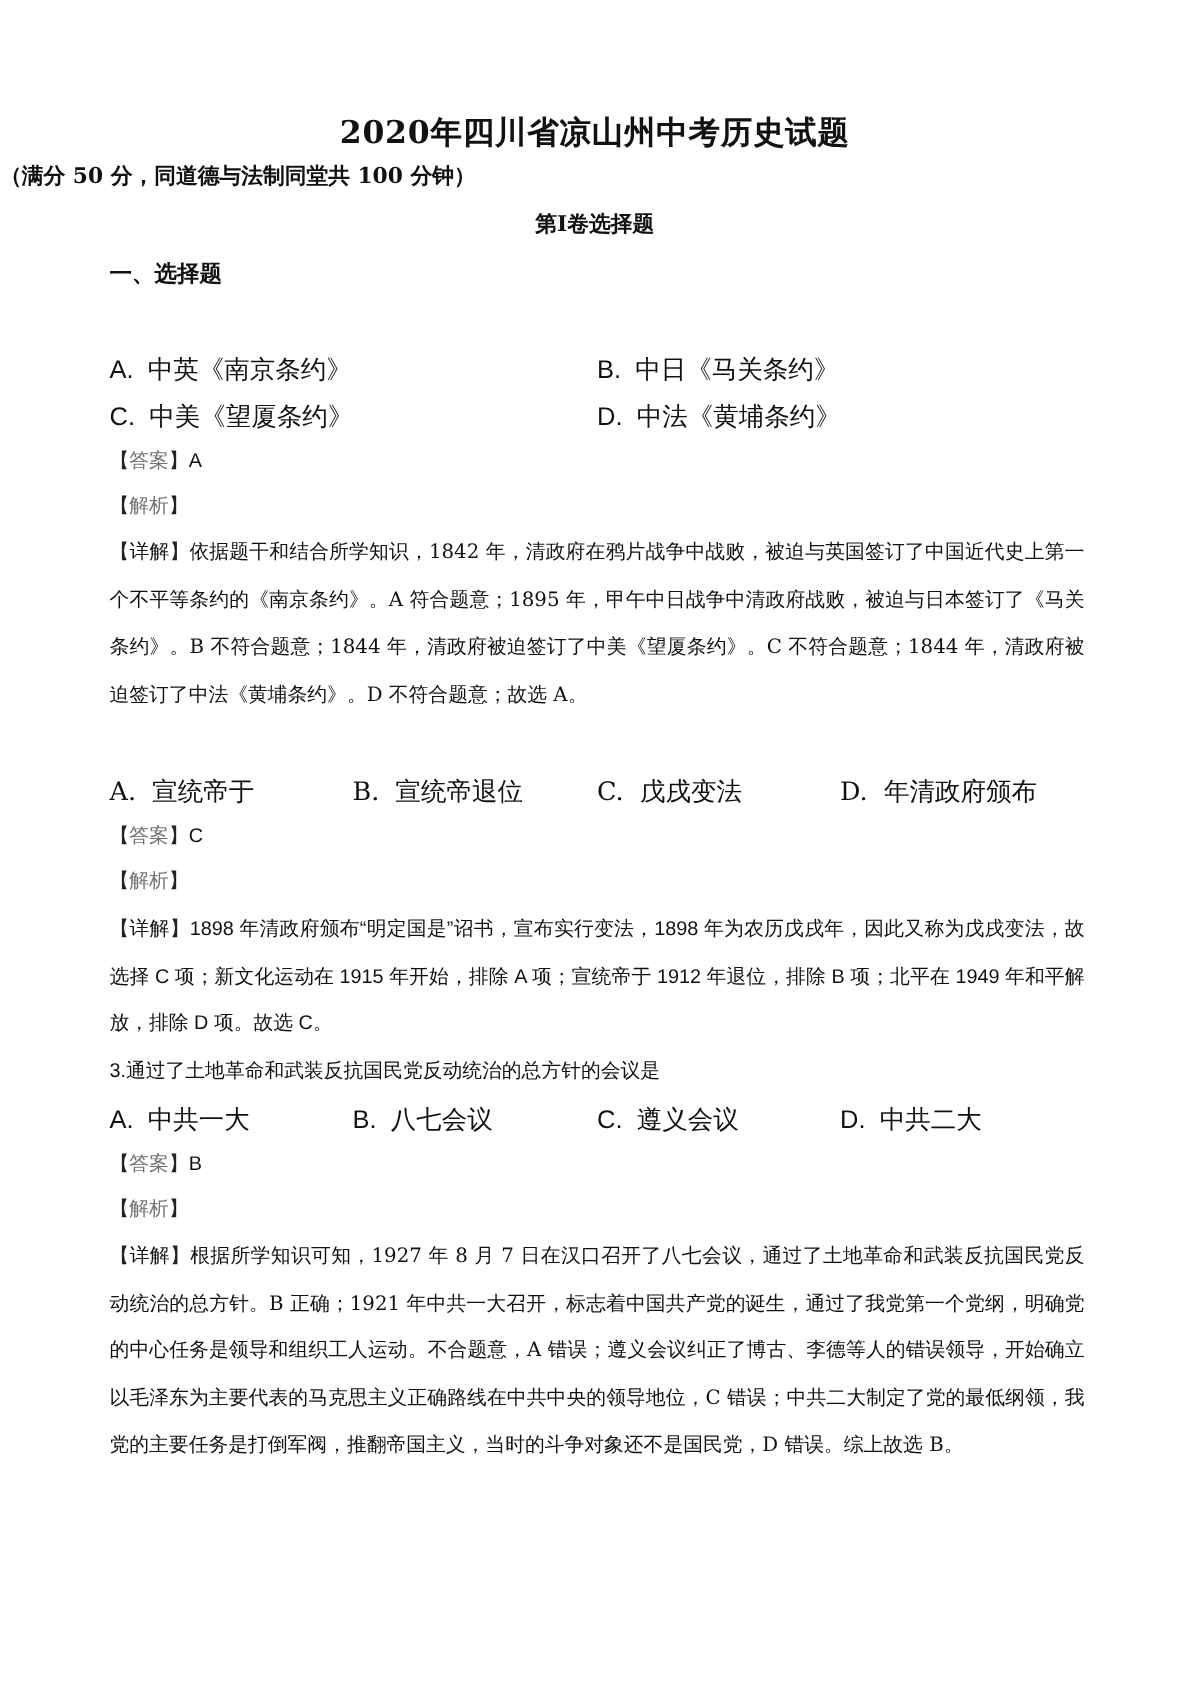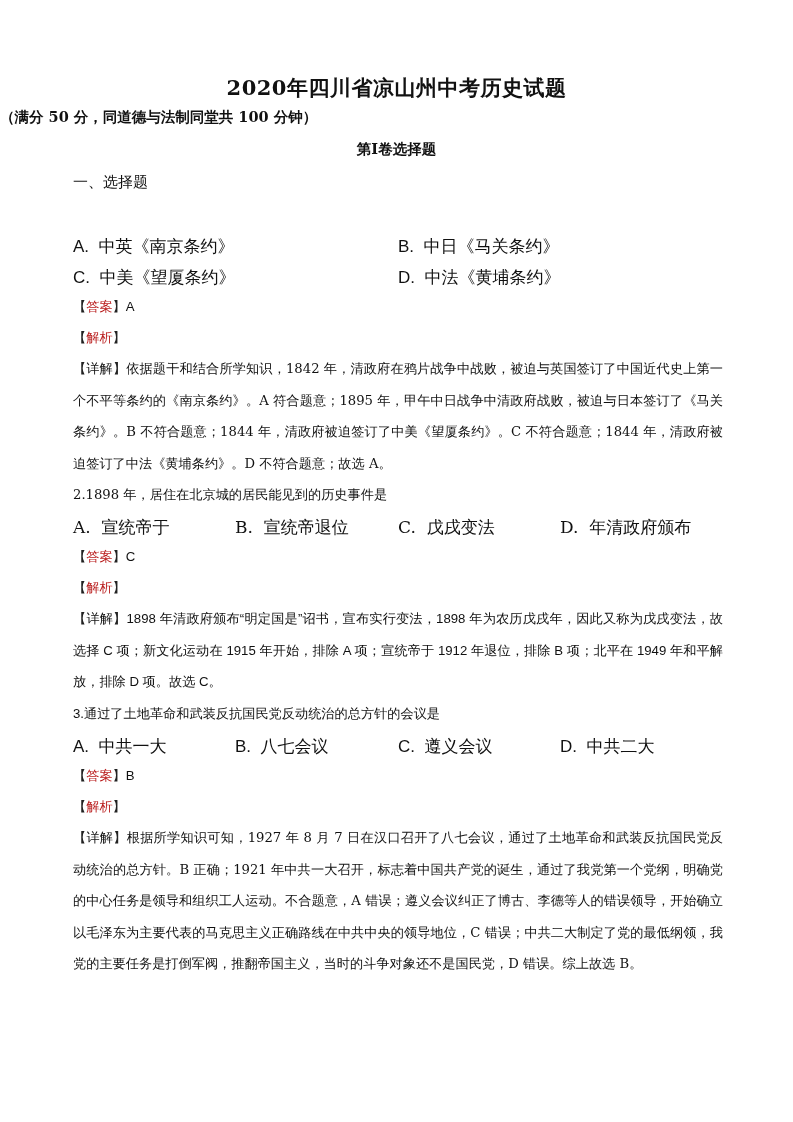--- a/index.html
+++ b/index.html
@@ -5,27 +5,27 @@
   html, body { margin: 0; padding: 0; background: #ffffff; }
   body { width: 793px; height: 1122px; position: relative; overflow: hidden;
          font-family: "DejaVu Serif", "Liberation Serif", serif; color: #111; }
   .page { position: absolute; left: 0; top: 0; width: 793px; height: 1122px; }
   .title { position: absolute; left: 0; width: 793px; text-align: center; top: 74px;
            font-size: 21px; font-weight: bold; letter-spacing: 0.5px; }
   .subtitle { position: absolute; left: 0; width: 793px; text-align: left; top: 108px;
            font-size: 14.5px; font-weight: bold; }
   .vol { position: absolute; left: 0; width: 793px; text-align: center; top: 140px;
            font-size: 14.5px; font-weight: bold; }
-  .section { position: absolute; left: 73px; top: 173px; font-size: 15px; font-weight: normal; }
+  .section { position: absolute; left: 73px; top: 173px; font-size: 15px; font-weight: bold; }
   .line { position: absolute; left: 73px; font-size: 13.2px; white-space: nowrap; line-height: 20px; }
   .para { position: absolute; left: 73px; width: 650px; font-size: 13.2px; line-height: 31.5px;
           text-align: justify; }
   .opt { position: absolute; font-size: 17px; white-space: nowrap; }
   .bracket { color: #222; }
-  .tag { color: #b91c1c; }
+  .tag { color: #737373; }
   .ans { font-family: "Liberation Sans", sans-serif; }
   .sans { font-family: "Liberation Sans", sans-serif; }
 </style>
 </head>
 <body>
 
 <div class="page">
 
   <div class="title">2020年四川省凉山州中考历史试题</div>
   <div class="subtitle">（满分 50 分，同道德与法制同堂共 100 分钟）</div>
@@ -48,21 +48,20 @@
   <div class="line" style="top:297px;">
     <span class="bracket">【</span><span class="tag">答案</span><span class="bracket">】</span><span class="ans">A</span>
   </div>
   <div class="line" style="top:328px;">
     <span class="bracket">【</span><span class="tag">解析</span><span class="bracket">】</span>
   </div>
   <div class="para" style="top:353px;">
     <span class="bracket">【</span><span>详解</span><span class="bracket">】</span><span>依据题干和结合所学知识，1842 年，清政府在鸦片战争中战败，被迫与英国签订了中国近代史上第一个不平等条约的《南京条约》。A 符合题意；1895 年，甲午中日战争中清政府战败，被迫与日本签订了《马关条约》。B 不符合题意；1844 年，清政府被迫签订了中美《望厦条约》。C 不符合题意；1844 年，清政府被迫签订了中法《黄埔条约》。D 不符合题意；故选 A。</span>
   </div>
 
-  <div class="line" style="top:485px;">2.1898 年，居住在北京城的居民能见到的历史事件是</div>
   <div class="opt" style="left:73px; top:516px;">
     <span>A.</span>&nbsp; <span>宣统帝于</span>
   </div>
   <div class="opt" style="left:235px; top:516px;">
     <span>B.</span>&nbsp; <span>宣统帝退位</span>
   </div>
   <div class="opt" style="left:398px; top:516px;">
     <span>C.</span>&nbsp; <span>戊戌变法</span>
   </div>
   <div class="opt" style="left:560px; top:516px;">

